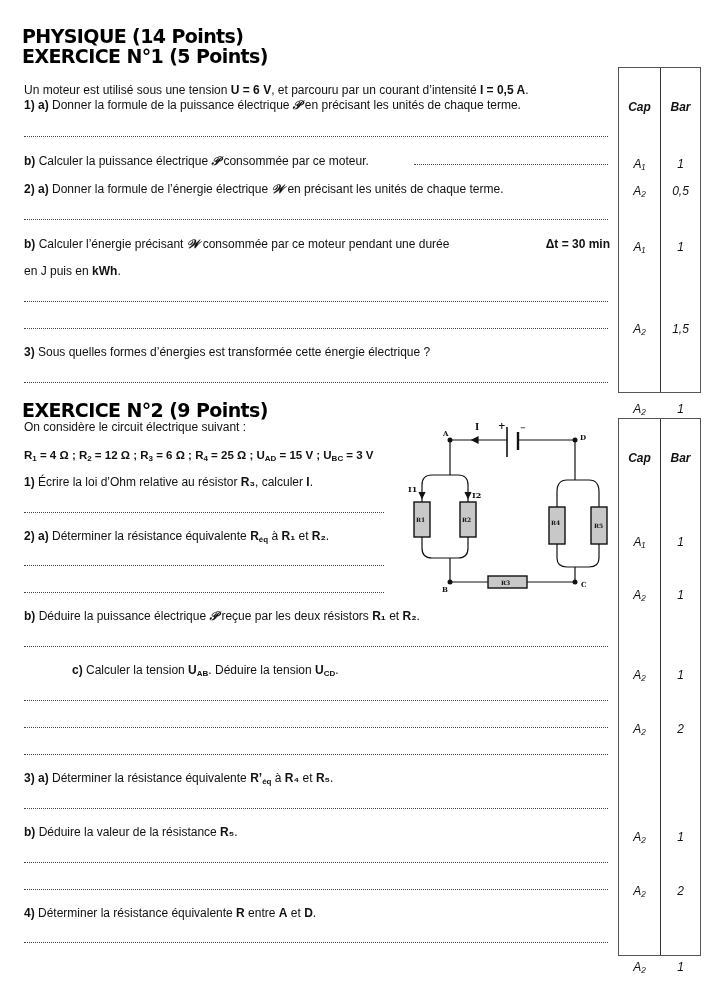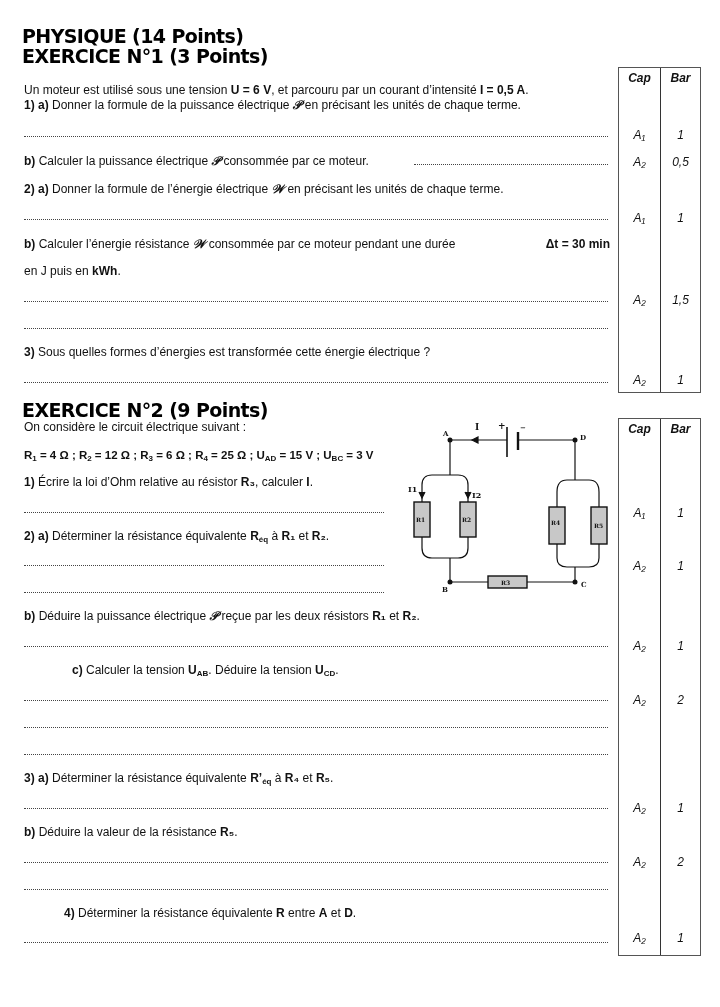--- a/index.html
+++ b/index.html
@@ -6,31 +6,31 @@
   body { width: 720px; height: 1007px; position: relative; overflow: hidden;
          font-family: "Liberation Sans", sans-serif; color: #111; }
   .abs { position: absolute; white-space: nowrap; }
   .h1 { font-family: "DejaVu Sans", sans-serif; font-weight: 900; font-size: 19px; letter-spacing: -0.6px; line-height: 20px; color: #000; }
   .t { font-size: 12px; line-height: 14px; }
   .b { font-weight: bold; }
   .script { font-family: "DejaVu Serif", serif; font-style: italic; font-weight: bold; }
   .dots { position: absolute; height: 0; border-bottom: 1px dotted #444; }
   .tbl { position: absolute; border: 1.5px solid #555; box-sizing: border-box; }
   .tbl .vline { position: absolute; top: 0; bottom: 0; left: 41px; width: 0; border-left: 1px solid #333; }
-  .cell { position: absolute; font-size: 12px; font-style: italic; text-align: center; width: 41px; line-height: 14px; }
+  .cell { position: absolute; font-size: 12px; font-style: italic; text-align: center; width: 41px; line-height: 14px; margin-top: 29px; }
   .hdr { font-weight: bold; }
   sub { font-size: 8px; vertical-align: -2px; line-height: 0; }
   .sub-b { font-size: 8px; font-weight: bold; vertical-align: -2px; line-height: 0; }
   svg text { font-family: "DejaVu Serif", serif; font-weight: bold; }
 </style>
 </head>
 <body>
 
 <div class="abs h1" style="left:22px; top:26px;">PHYSIQUE (14 Points)</div>
-<div class="abs h1" style="left:22px; top:46px;">EXERCICE N°1 (3 Points)</div>
+<div class="abs h1" style="left:22px; top:46px;">EXERCICE N°1 (5 Points)</div>
 
 <div class="abs t" style="left:24px; top:83px;">
   <span>Un moteur est utilisé sous une tension </span><span class="b">U = 6 V</span><span>, et parcouru par un courant d’intensité </span><span class="b">I = 0,5 A</span><span>.</span>
 </div>
 
 <div class="abs t" style="left:24px; top:98px;">
   <span class="b">1)</span> <span class="b">a)</span><span> Donner la formule de la puissance électrique </span><span class="script">𝒫</span><span> en précisant les unités de chaque terme.</span>
 </div>
 <div class="dots" style="left:24px; width:584px; top:136px;"></div>
 
@@ -38,21 +38,21 @@
   <span class="b">b)</span><span> Calculer la puissance électrique </span><span class="script">𝒫</span><span> consommée par ce moteur.</span>
 </div>
 <div class="dots" style="left:414px; width:194px; top:164px;"></div>
 
 <div class="abs t" style="left:24px; top:182px;">
   <span class="b">2)</span> <span class="b">a)</span><span> Donner la formule de l’énergie électrique </span><span class="script">𝒲</span><span> en précisant les unités de chaque terme.</span>
 </div>
 <div class="dots" style="left:24px; width:584px; top:219px;"></div>
 
 <div class="abs t" style="left:24px; top:237px; width:586px; display:flex; justify-content:space-between;">
-  <span><span class="b">b)</span><span> Calculer l’énergie résistance </span><span class="script">𝒲</span><span> consommée par ce moteur pendant une durée </span></span>
+  <span><span class="b">b)</span><span> Calculer l’énergie précisant </span><span class="script">𝒲</span><span> consommée par ce moteur pendant une durée </span></span>
   <span class="b">Δt = 30 min</span>
 </div>
 <div class="abs t" style="left:24px; top:264px;">
   <span>en J puis en </span><span class="b">kWh</span><span>.</span>
 </div>
 <div class="dots" style="left:24px; width:584px; top:301px;"></div>
 <div class="dots" style="left:24px; width:584px; top:328px;"></div>
 
 <div class="abs t" style="left:24px; top:345px;">
   <span class="b">3)</span><span> Sous quelles formes d’énergies est transformée cette énergie électrique ?</span>
@@ -110,21 +110,21 @@
   <span class="b">3)</span> <span class="b">a)</span><span> Déterminer la résistance équivalente </span><span class="b">R’</span><sub class="sub-b">éq</sub><span> à </span><span class="b">R₄</span><span> et </span><span class="b">R₅</span><span>.</span>
 </div>
 <div class="dots" style="left:24px; width:584px; top:808px;"></div>
 
 <div class="abs t" style="left:24px; top:825px;">
   <span class="b">b)</span><span> Déduire la valeur de la résistance </span><span class="b">R₅</span><span>.</span>
 </div>
 <div class="dots" style="left:24px; width:584px; top:862px;"></div>
 <div class="dots" style="left:24px; width:584px; top:889px;"></div>
 
-<div class="abs t" style="left:24px; top:906px;margin-left:40px;">
+<div class="abs t" style="left:24px; top:906px;">
   <span class="b">4)</span><span> Déterminer la résistance équivalente </span><span class="b">R</span><span> entre </span><span class="b">A</span><span> et </span><span class="b">D</span><span>.</span>
 </div>
 <div class="dots" style="left:24px; width:584px; top:942px;"></div>
 
 <div class="tbl" style="left:618px; top:418px; width:83px; height:538px;">
   <div class="vline"></div>
   <div class="cell hdr" style="left:0; top:3px;">Cap</div>
   <div class="cell hdr" style="left:41px; top:3px;">Bar</div>
   <div class="cell" style="left:0; top:87px;">A₁</div>
   <div class="cell" style="left:41px; top:87px;">1</div>

